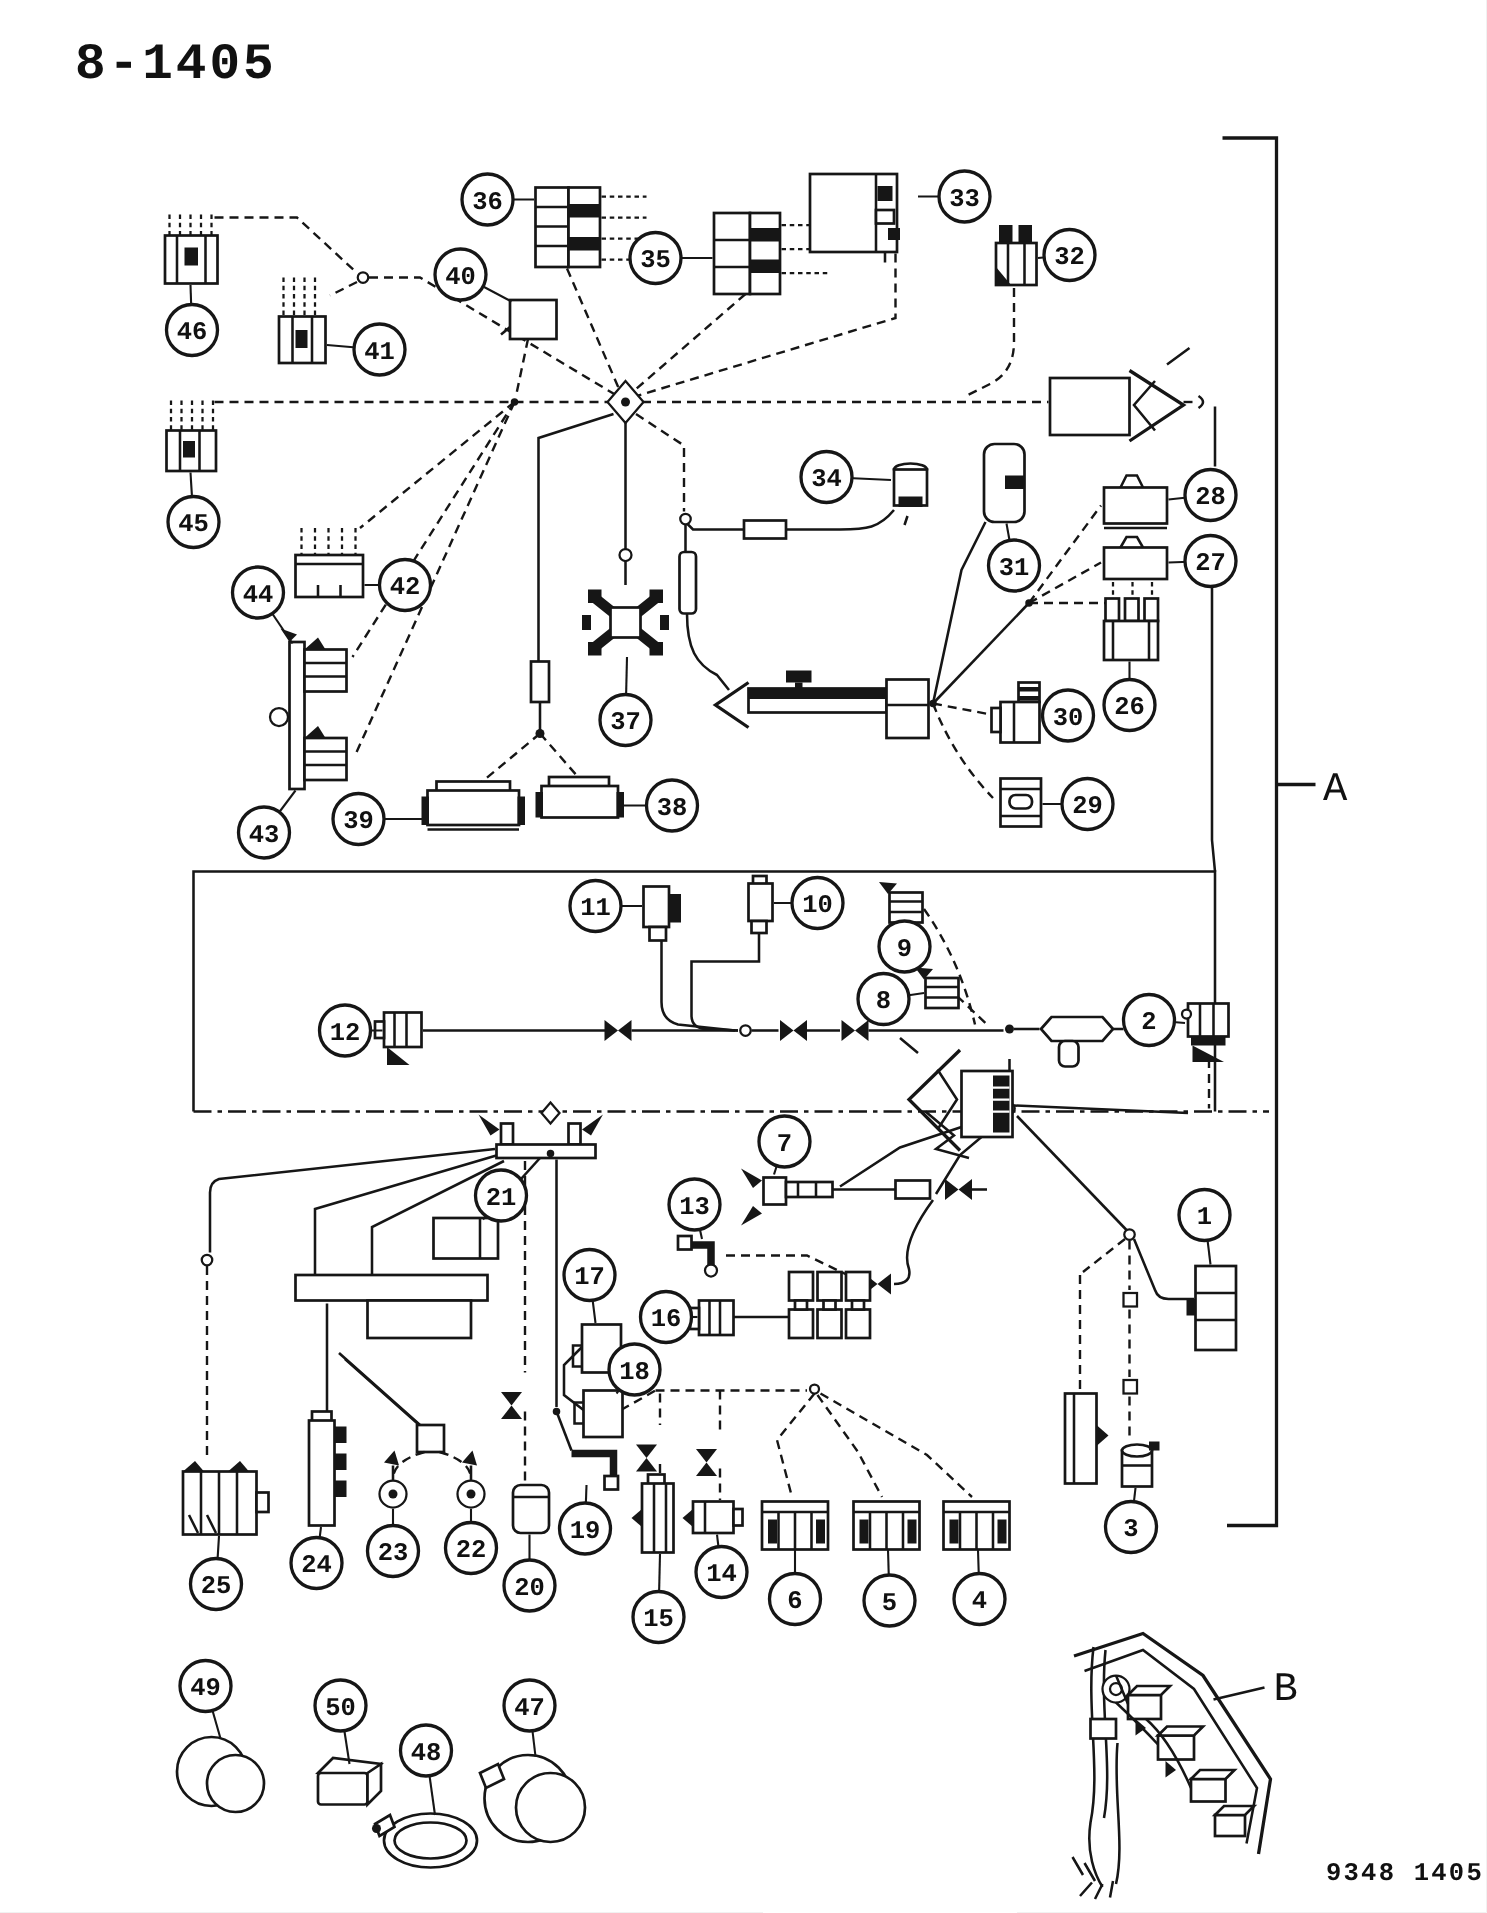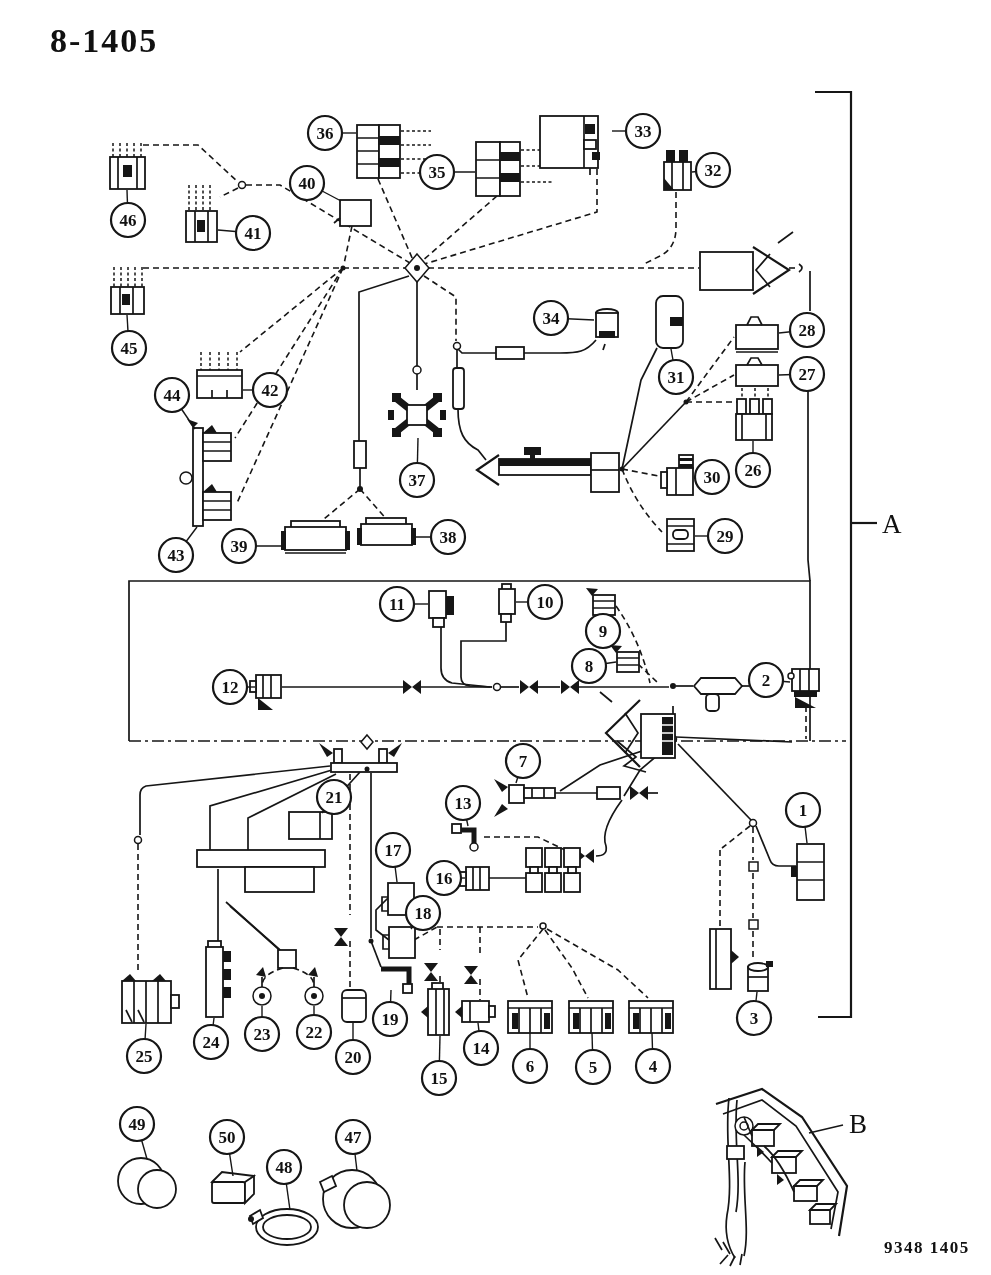--- a/index.html
+++ b/index.html
@@ -1,17 +1,17 @@
 <!DOCTYPE html>
 <html><head>
 <meta charset="utf-8">
 <style>
   html,body{margin:0;padding:0;background:#e8e8e8;}
   .stage{position:relative;width:991px;height:1275px;background:#ffffff;margin:0 auto;overflow:hidden;
-         font-family:Liberation Serif, serif;}
+         font-family:Liberation Mono, monospace;}
   svg{position:absolute;left:0;top:0;}
   .w  {fill:none;stroke:#161616;stroke-width:1.7;}
   .w2 {fill:none;stroke:#161616;stroke-width:2.2;}
   .thick{fill:none;stroke:#161616;stroke-width:5;}
   .wd {fill:none;stroke:#161616;stroke-width:1.6;stroke-dasharray:6 4;}
   .wdd{fill:none;stroke:#161616;stroke-width:1.7;stroke-dasharray:12 4 3 4;}
   .pin{fill:none;stroke:#161616;stroke-width:1.5;stroke-dasharray:3 2.5;}
   .bx {fill:#ffffff;stroke:#161616;stroke-width:1.8;}
   .bk {fill:#161616;stroke:none;}
   .nd {fill:#ffffff;stroke:#161616;stroke-width:1.5;}

